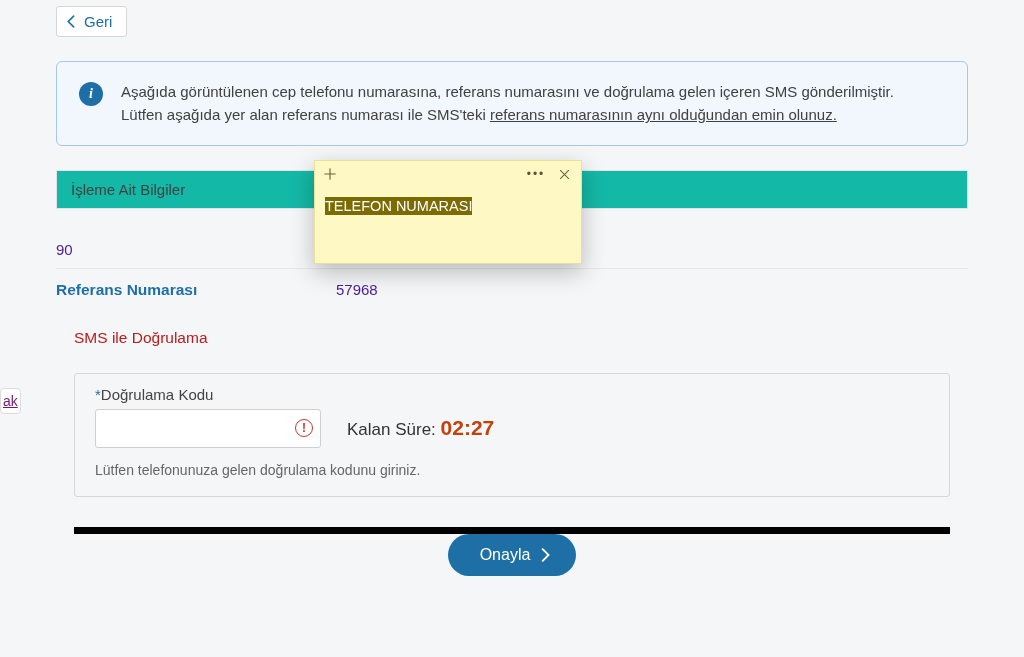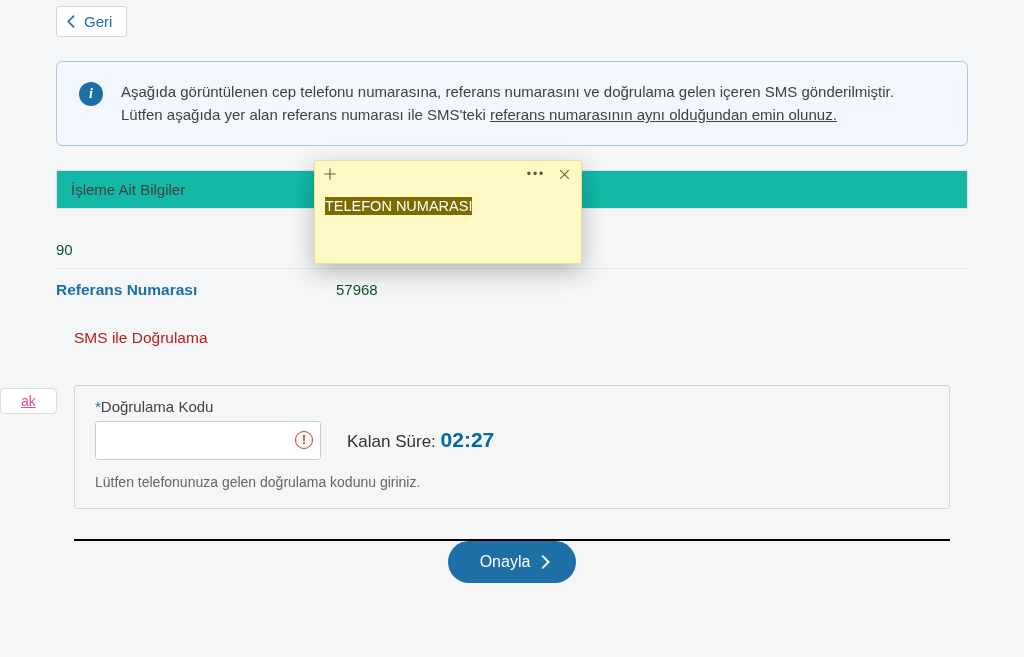--- a/index.html
+++ b/index.html
@@ -13,23 +13,23 @@
       overflow: hidden;
       position: relative;
     }
     .sidebar-stub {
       position: absolute;
       left: 0;
       top: 388px;
       background: #fff;
       border: 1px solid #dcdcdc;
       border-radius: 4px;
-      padding: 4px 20px;
+      padding: 4px 2px;
       font-size: 14px;
-      color: #ec4899;
+      color: #701a75;
       text-decoration: underline;
     }
     .page {
       position: absolute;
       left: 40px;
       right: 0;
       top: 0;
       bottom: 0;
       padding: 0 56px 0 16px;
     }
@@ -87,30 +87,30 @@
       padding: 8px 0 10px;
       border-bottom: 1px solid #e6e6e6;
     }
     .kv-row:last-child { border-bottom: none; padding-top: 12px; gap: 40px;}
     .kv-label {
       width: 240px;
       color: #1d6fa5;
       font-weight: 600;
       font-size: 15.5px;
     }
-    .kv-val { color: #14532d; font-size: 15px; text-align: right; }
+    .kv-val { color: #4c1d95; font-size: 15px; text-align: right; }
     .sub-title {
       color: #b91c1c;
       font-size: 15.5px;
       padding: 20px 18px 22px 18px;
     }
     .form-card {
       border: 1px solid #d7d7d7;
       border-radius: 3px;
-      margin: 16px 18px 30px;
+      margin: 4px 18px 30px;
       padding: 12px 20px 18px;
     }
     .field-label { font-size: 15px; color: #444; margin-bottom: 6px; }
     .field-label .req { color: #1d6fa5; }
     .field-row { display: flex; align-items: center; gap: 26px; }
     .input-wrap { position: relative; width: 226px; }
     .code-input {
       width: 100%;
       border: 1px solid #cfcfcf;
       border-radius: 3px;
@@ -122,25 +122,25 @@
       right: 8px; top: 50%; transform: translateY(-50%);
       width: 18px; height: 18px;
       border: 1.5px solid #c33a2e;
       border-radius: 50%;
       color: #c33a2e;
       font-size: 12px;
       display: flex; align-items: center; justify-content: center;
       font-weight: bold;
     }
     .timer-label { color: #333; font-size: 17px; }
-    .timer-val { color: #0369a1; font-size: 21px; font-weight: 600; }
+    .timer-val { color: #c2410c; font-size: 21px; font-weight: 600; }
     .hint { color: #666; font-size: 14px; margin-top: 14px; }
     .footer-bar {
       margin: 0 18px;
-      border-top: 2px solid #000000;
+      border-top: 7px solid #000000;
       display: flex;
       justify-content: center;
     }
     .submit-btn {
       background: #1d6fa5;
       color: #fff;
       border: none;
       border-radius: 22px;
       padding: 12px 26px 12px 32px;
       font-size: 16px;

